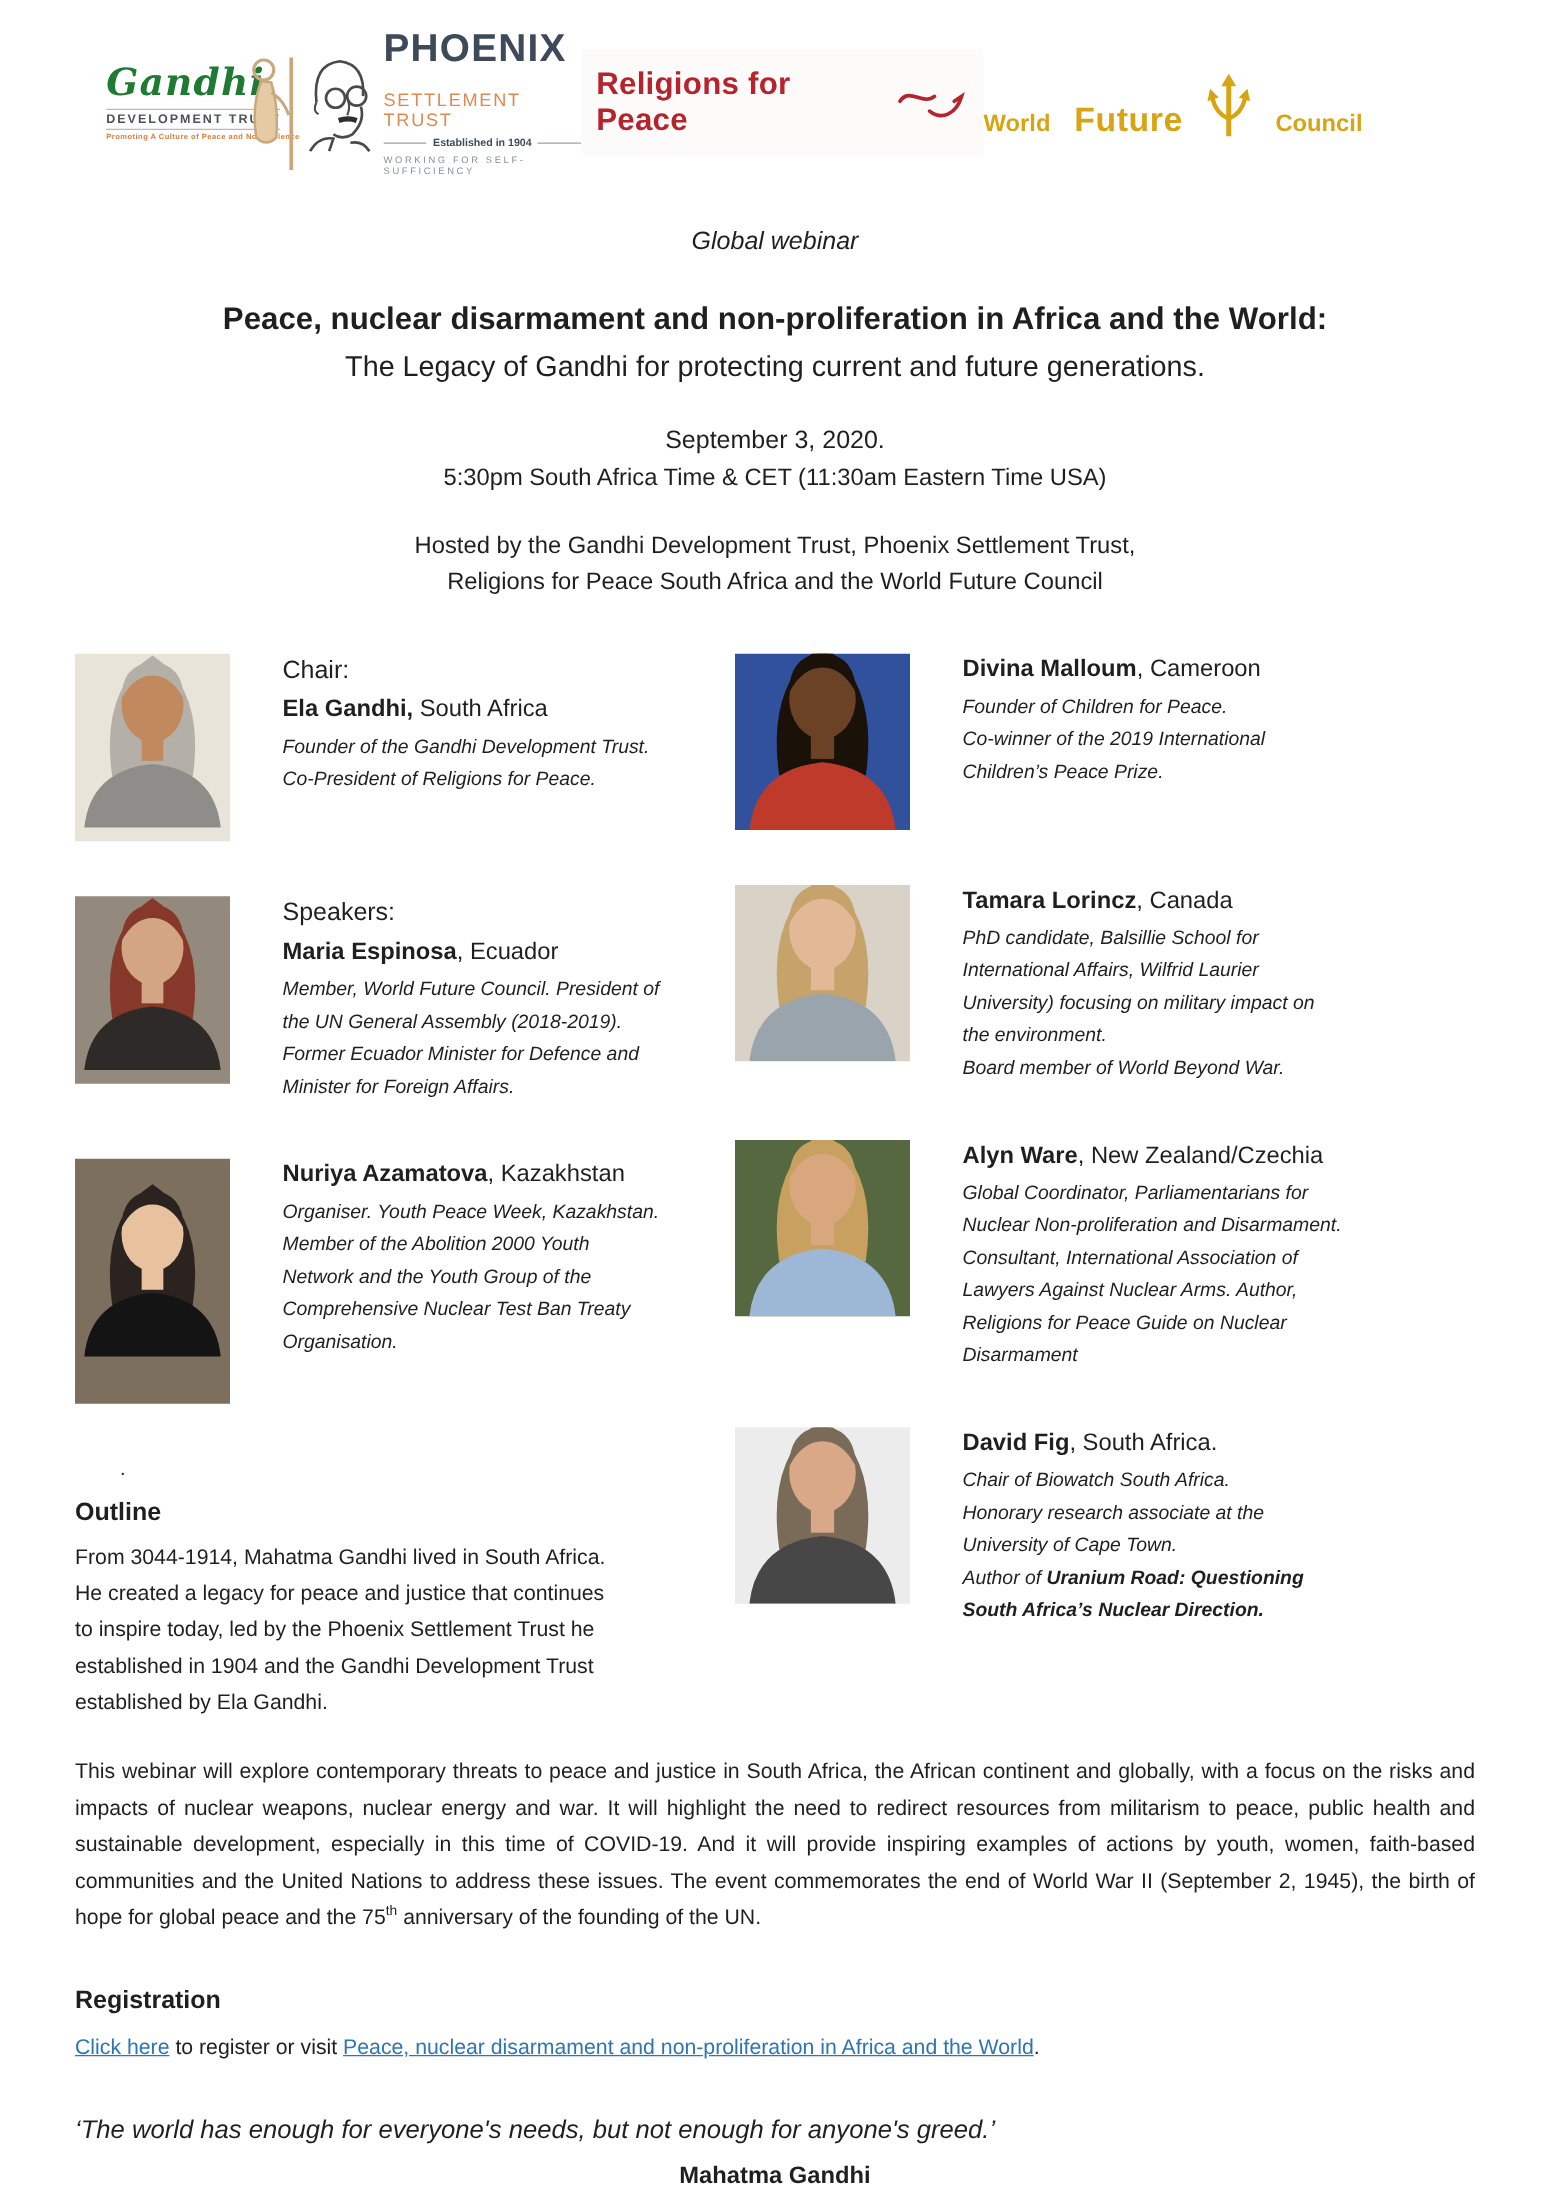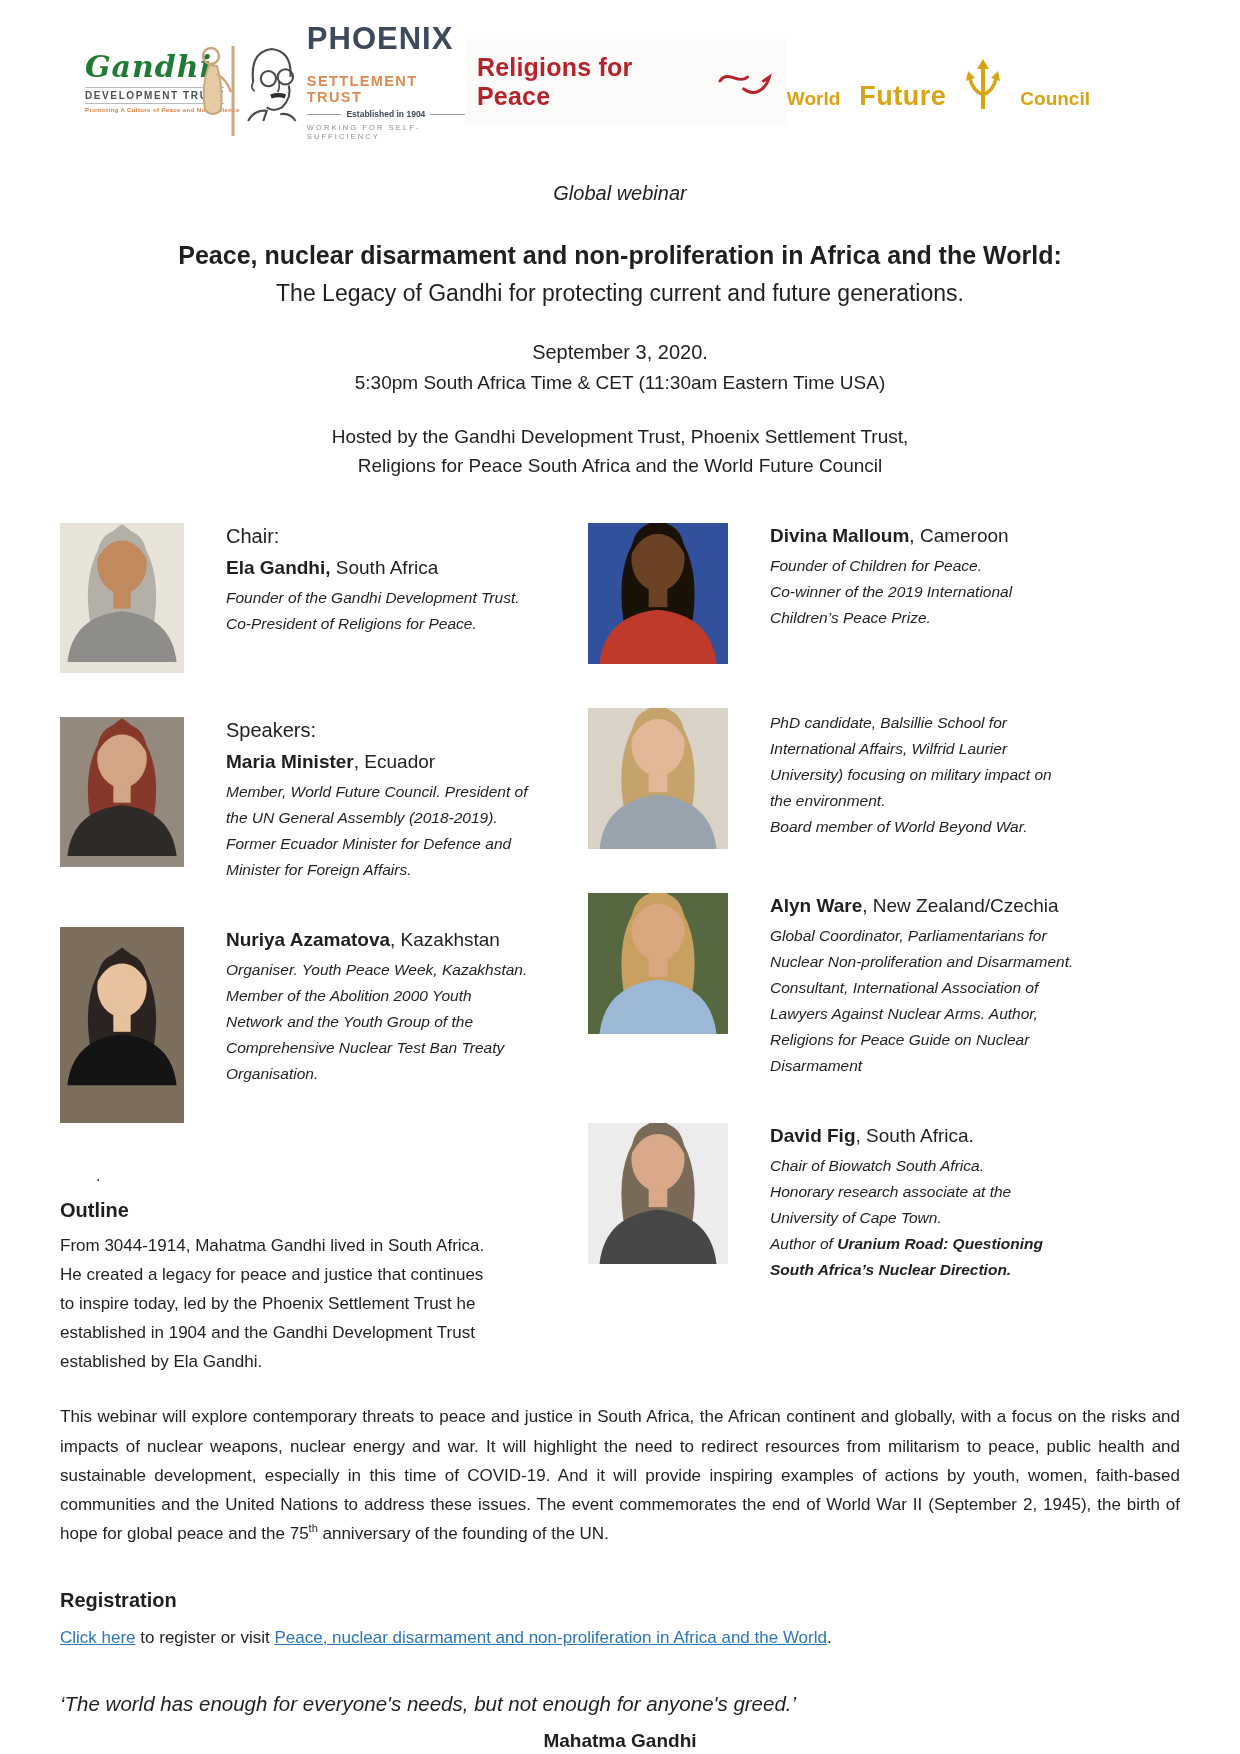--- a/index.html
+++ b/index.html
@@ -16,21 +16,21 @@
   .logo{display:flex;align-items:center}
   .gdt{flex-direction:column;width:160px;position:relative;align-items:flex-start}
   .gdt svg.sketch{position:absolute;right:2px;top:-12px}
   .gdt-script{font-family:"DejaVu Serif",serif;font-style:italic;font-weight:bold;
               color:var(--c-green,#1f7a33);font-size:30px;line-height:1;letter-spacing:1px}
   .gdt-sub{font-size:10px;font-weight:bold;color:#4c5258;letter-spacing:1.6px;margin-top:5px;
            border-top:1px solid #b9b9b9;border-bottom:1px solid #b9b9b9;padding:2px 0}
   .gdt-tag{font-size:6px;color:var(--c-gorange,#e07b39);margin-top:3px;letter-spacing:.4px;font-weight:bold}
   .pst{gap:8px;width:225px}
   .pst-title{font-size:31px;font-weight:bold;color:var(--c-navy,#3e4a5a);letter-spacing:1px;line-height:1}
-  .pst-sub{font-size:14.5px;font-weight:bold;color:var(--c-porange,#dd8a50);letter-spacing:1.4px;margin-top:19px}
+  .pst-sub{font-size:14.5px;font-weight:normal;color:var(--c-porange,#dd8a50);letter-spacing:1.4px;margin-top:19px}
   .pst-est{display:flex;align-items:center;gap:5px;font-size:8.5px;font-weight:bold;
            color:var(--c-navy,#3e4a5a);margin-top:4px}
   .pst-est .dash{flex:1;height:1px;background:#9aa2ab}
   .pst-tag{font-size:7.5px;color:#8a8f96;letter-spacing:2.1px;margin-top:4px}
   .rfp{gap:8px;background:#fcfbfa;padding:14px 12px;border-radius:2px}
   .rfp-label{font-size:25px;font-weight:bold;color:var(--c-rfp,#b5232c);letter-spacing:.2px}
   .wfc{gap:19px;align-items:baseline;position:relative}
   .wfc-w{font-size:19px;font-weight:bold;color:var(--c-gold,#d8a413)}
   .wfc-f{font-size:27px;font-weight:bold;color:var(--c-gold,#d8a413);letter-spacing:.5px}
   .wfc-c{font-size:19px;font-weight:bold;color:var(--c-gold,#d8a413)}
@@ -180,21 +180,21 @@
           <svg viewBox="0 0 100 125">
             <path class="hair" d="M24,92 Q16,36 50,14 Q84,36 76,92 Z"></path>
             <path class="shirt" d="M6,125 Q10,88 50,84 Q90,88 94,125 Z"></path>
             <rect class="skin" x="43" y="60" width="14" height="22"></rect>
             <ellipse class="skin" cx="50" cy="46" rx="20" ry="24"></ellipse>
             <path class="hair" d="M30,42 Q30,20 50,18 Q70,20 70,42 Q62,27 50,27 Q38,27 30,42 Z"></path>
           </svg>
         </div>
         <div class="ptext">
           <div class="plabel">Speakers:</div>
-          <div class="pname"><span class="nb">Maria Minister</span><span>, Ecuador</span></div>
+          <div class="pname"><span class="nb">Maria Espinosa</span><span>, Ecuador</span></div>
           <div class="pbio">Member, World Future Council. President of
 the UN General Assembly (2018-2019).
 Former Ecuador Minister for Defence and
 Minister for Foreign Affairs.</div>
         </div>
       </div>
 
       <div class="person tall">
         <div class="portrait" style="--bg: #7d6f5e; --hair: #2b2320; --skin: #e8c19e; --shirt: #141414;">
           <svg viewBox="0 0 100 125">
@@ -251,20 +251,21 @@
         <div class="portrait" style="--bg: #d9d2c6; --hair: #c5a36b; --skin: #e3b896; --shirt: #9aa4ad;">
           <svg viewBox="0 0 100 125">
             <path class="hair" d="M24,92 Q16,36 50,14 Q84,36 76,92 Z"></path>
             <path class="shirt" d="M6,125 Q10,88 50,84 Q90,88 94,125 Z"></path>
             <rect class="skin" x="43" y="60" width="14" height="22"></rect>
             <ellipse class="skin" cx="50" cy="46" rx="20" ry="24"></ellipse>
             <path class="hair" d="M30,42 Q30,20 50,18 Q70,20 70,42 Q62,27 50,27 Q38,27 30,42 Z"></path>
           </svg>
         </div>
         <div class="ptext">
+          <div class="pname"><span class="nb">Tamara Lorincz</span><span>, Canada</span></div>
           <div class="pbio">PhD candidate, Balsillie School for
 International Affairs, Wilfrid Laurier
 University) focusing on military impact on
 the environment.
 Board member of World Beyond War.</div>
         </div>
       </div>
 
       <div class="person">
         <div class="portrait" style="--bg: #55683f; --hair: #c8a060; --skin: #d9a77e; --shirt: #9db8d6;">

